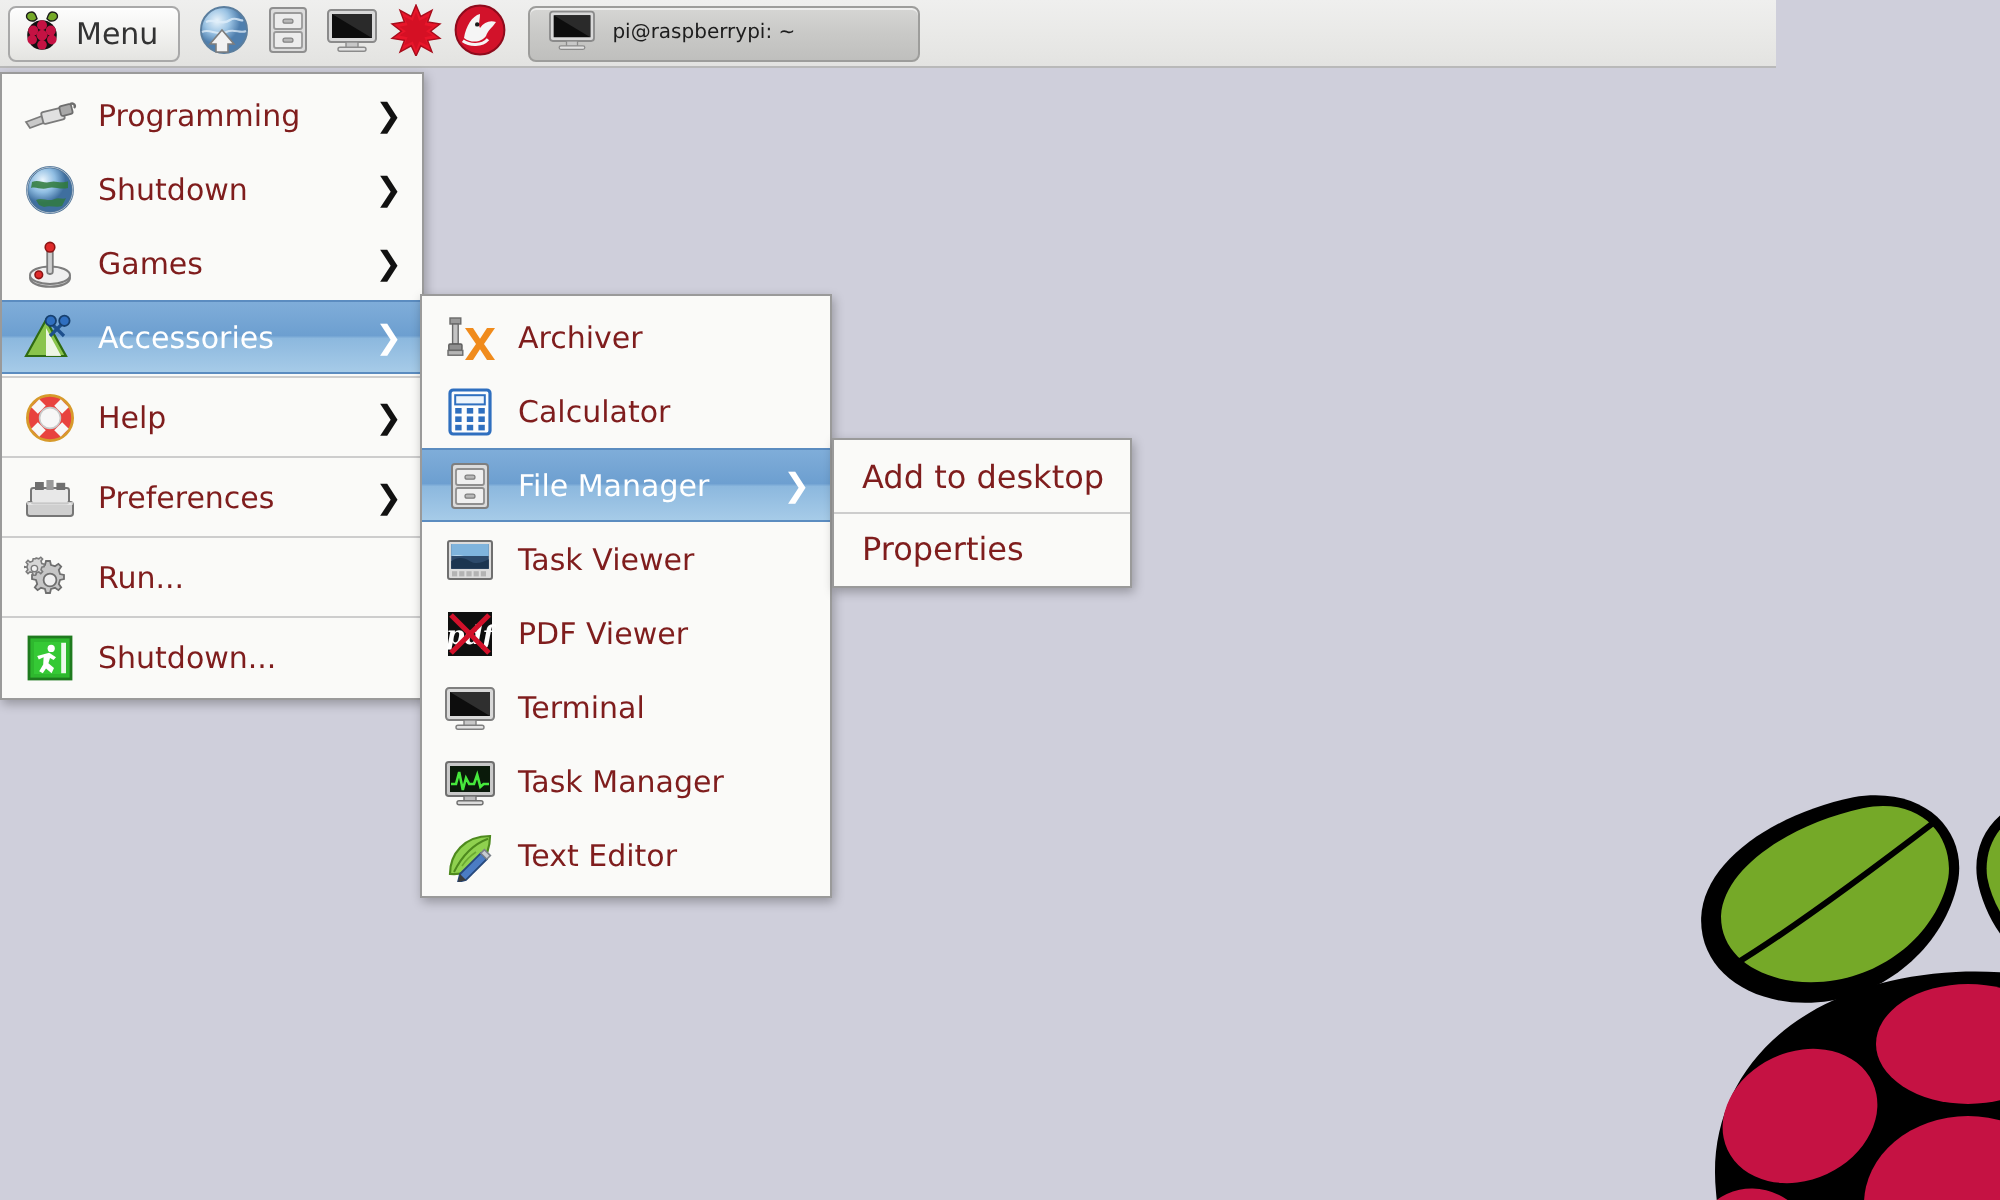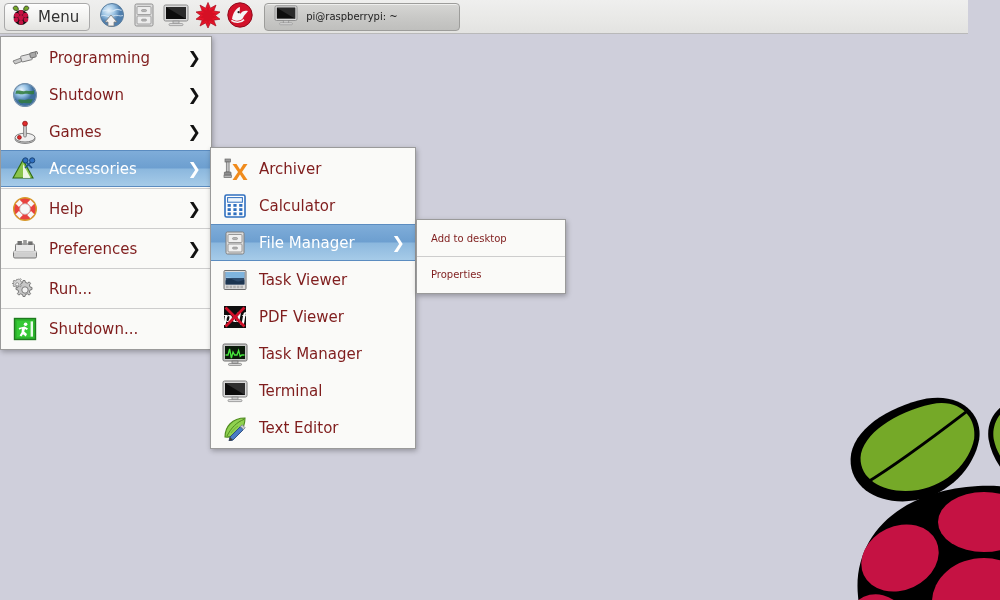--- a/index.html
+++ b/index.html
@@ -19,21 +19,21 @@
   #wallpaper-logo {
     position: absolute;
     left: 838px; top: 386px;
     width: 340px; height: 330px;
     pointer-events: none;
   }
 
   
   #taskbar {
     position: absolute; left: 0; top: 0;
-    width: 968px; height: 34px;
+    width: 888px; height: 34px;
     background: linear-gradient(to bottom, #efefee 0%, #e9e9e7 55%, #e3e3e1 100%);
     border-bottom: 1px solid #b9b9b9;
     display: flex; align-items: center;
     padding: 0 4px;
     z-index: 40;
   }
   #menu-button {
     display: flex; align-items: center;
     height: 28px; padding: 0 10px 0 4px;
     margin-right: 6px;
@@ -104,21 +104,21 @@
     height: 1px; background: #cdcdcd; margin: 1px 0;
   }
 
   
   #main-menu { left: 0px; top: 36px; width: 212px; }
   
   #acc-menu { left: 210px; top: 147px; width: 206px; }
   
   #fm-menu { left: 416px; top: 219px; width: 150px; }
   #fm-menu .menu-item { height: 33px; padding-left: 14px; }
-  #fm-menu .mi-label { margin-left: 0; font-size: 10px; }
+  #fm-menu .mi-label { margin-left: 0; font-size: 16px; }
 </style>
 </head>
 <body>
 
 <div id="desktop">
 
   <svg id="wallpaper-logo" viewBox="0 0 340 330" xmlns="http://www.w3.org/2000/svg">
 
     <g>
       <path d="M100 10 C60 14 22 34 18 62 C14 92 44 112 78 110 C112 108 140 84 148 56 C154 32 136 8 100 10 Z" fill="#000" transform="translate(-6,4) rotate(-6 84 60)"></path>
@@ -467,47 +467,47 @@
           </g>
         </svg>
       </span>
       <span class="mi-label">PDF Viewer</span>
       <span class="mi-arrow"></span>
     </div>
 
     <div class="menu-item">
       <span class="mi-icon">
         <svg width="28" height="24" viewBox="0 0 28 24">
+          <rect x="2" y="2" width="24" height="16" rx="1.6" fill="#d9d9d9" stroke="#7f7f7f" stroke-width="1"></rect>
+          <path d="M4 4 H24 V16 H4 Z" fill="#0d0d0d"></path>
+          <path d="M4 4 L24 16 L24 4 Z" fill="#2f2f2f"></path>
+          <rect x="11" y="18" width="6" height="3" fill="#c8c8c8" stroke="#7f7f7f" stroke-width=".7"></rect>
+          <rect x="7" y="20.6" width="14" height="2" rx="1" fill="#e4e4e4" stroke="#7f7f7f" stroke-width=".7"></rect>
+        </svg>
+      </span>
+      <span class="mi-label">Terminal</span>
+      <span class="mi-arrow"></span>
+    </div>
+
+    <div class="menu-item">
+      <span class="mi-icon">
+        <svg width="28" height="24" viewBox="0 0 28 24">
           <rect x="2" y="2" width="24" height="17" rx="1.4" fill="#c9c9c9" stroke="#6f6f6f" stroke-width="1"></rect>
           <rect x="4" y="4" width="20" height="13" fill="#0a1a0a"></rect>
           <path d="M4.5 13 L7 13 L8.6 7 L10.4 16 L12 10 L13.6 13 L16 13 L17.6 8.4 L19.2 14.4 L20.8 13 L23.5 13" stroke="#46e83c" stroke-width="1.3" fill="none"></path>
           <rect x="11" y="19" width="6" height="2.6" fill="#bdbdbd" stroke="#6f6f6f" stroke-width=".7"></rect>
           <rect x="7.5" y="21.4" width="13" height="2" rx="1" fill="#dcdcdc" stroke="#6f6f6f" stroke-width=".7"></rect>
         </svg>
       </span>
       <span class="mi-label">Task Manager</span>
       <span class="mi-arrow"></span>
     </div>
 
     <div class="menu-item">
       <span class="mi-icon">
-        <svg width="28" height="24" viewBox="0 0 28 24">
-          <rect x="2" y="2" width="24" height="16" rx="1.6" fill="#d9d9d9" stroke="#7f7f7f" stroke-width="1"></rect>
-          <path d="M4 4 H24 V16 H4 Z" fill="#0d0d0d"></path>
-          <path d="M4 4 L24 16 L24 4 Z" fill="#2f2f2f"></path>
-          <rect x="11" y="18" width="6" height="3" fill="#c8c8c8" stroke="#7f7f7f" stroke-width=".7"></rect>
-          <rect x="7" y="20.6" width="14" height="2" rx="1" fill="#e4e4e4" stroke="#7f7f7f" stroke-width=".7"></rect>
-        </svg>
-      </span>
-      <span class="mi-label">Terminal</span>
-      <span class="mi-arrow"></span>
-    </div>
-
-    <div class="menu-item">
-      <span class="mi-icon">
         <svg width="26" height="26" viewBox="0 0 26 26">
           <path d="M3 22 C3 12 10 3 23 3 C23 14 16 23 3 22 Z" fill="#8fd14f" stroke="#4e8a1e" stroke-width="1.1"></path>
           <path d="M5 21 C9 13 15 7 22 4.4" stroke="#4e8a1e" stroke-width="1" fill="none"></path>
           <g stroke="#6aa832" stroke-width=".8" fill="none">
             <path d="M9 18 C11 15 13 13 16 11"></path>
               <path d="M12 20 C14 17 16 15 19 13"></path>
           </g>
           <path d="M8 22 L18.4 11.6 L21.4 14.6 L11 25 L7 26 Z" fill="#4b7cc4" stroke="#27497c" stroke-width=".9"></path>
           <path d="M18.4 11.6 L21.4 14.6 L23.2 12.8 L20.2 9.8 Z" fill="#c7ccd3" stroke="#7c828a" stroke-width=".8"></path>
           <path d="M7 26 L8 22 L11 25 Z" fill="#3c3c3c"></path>

